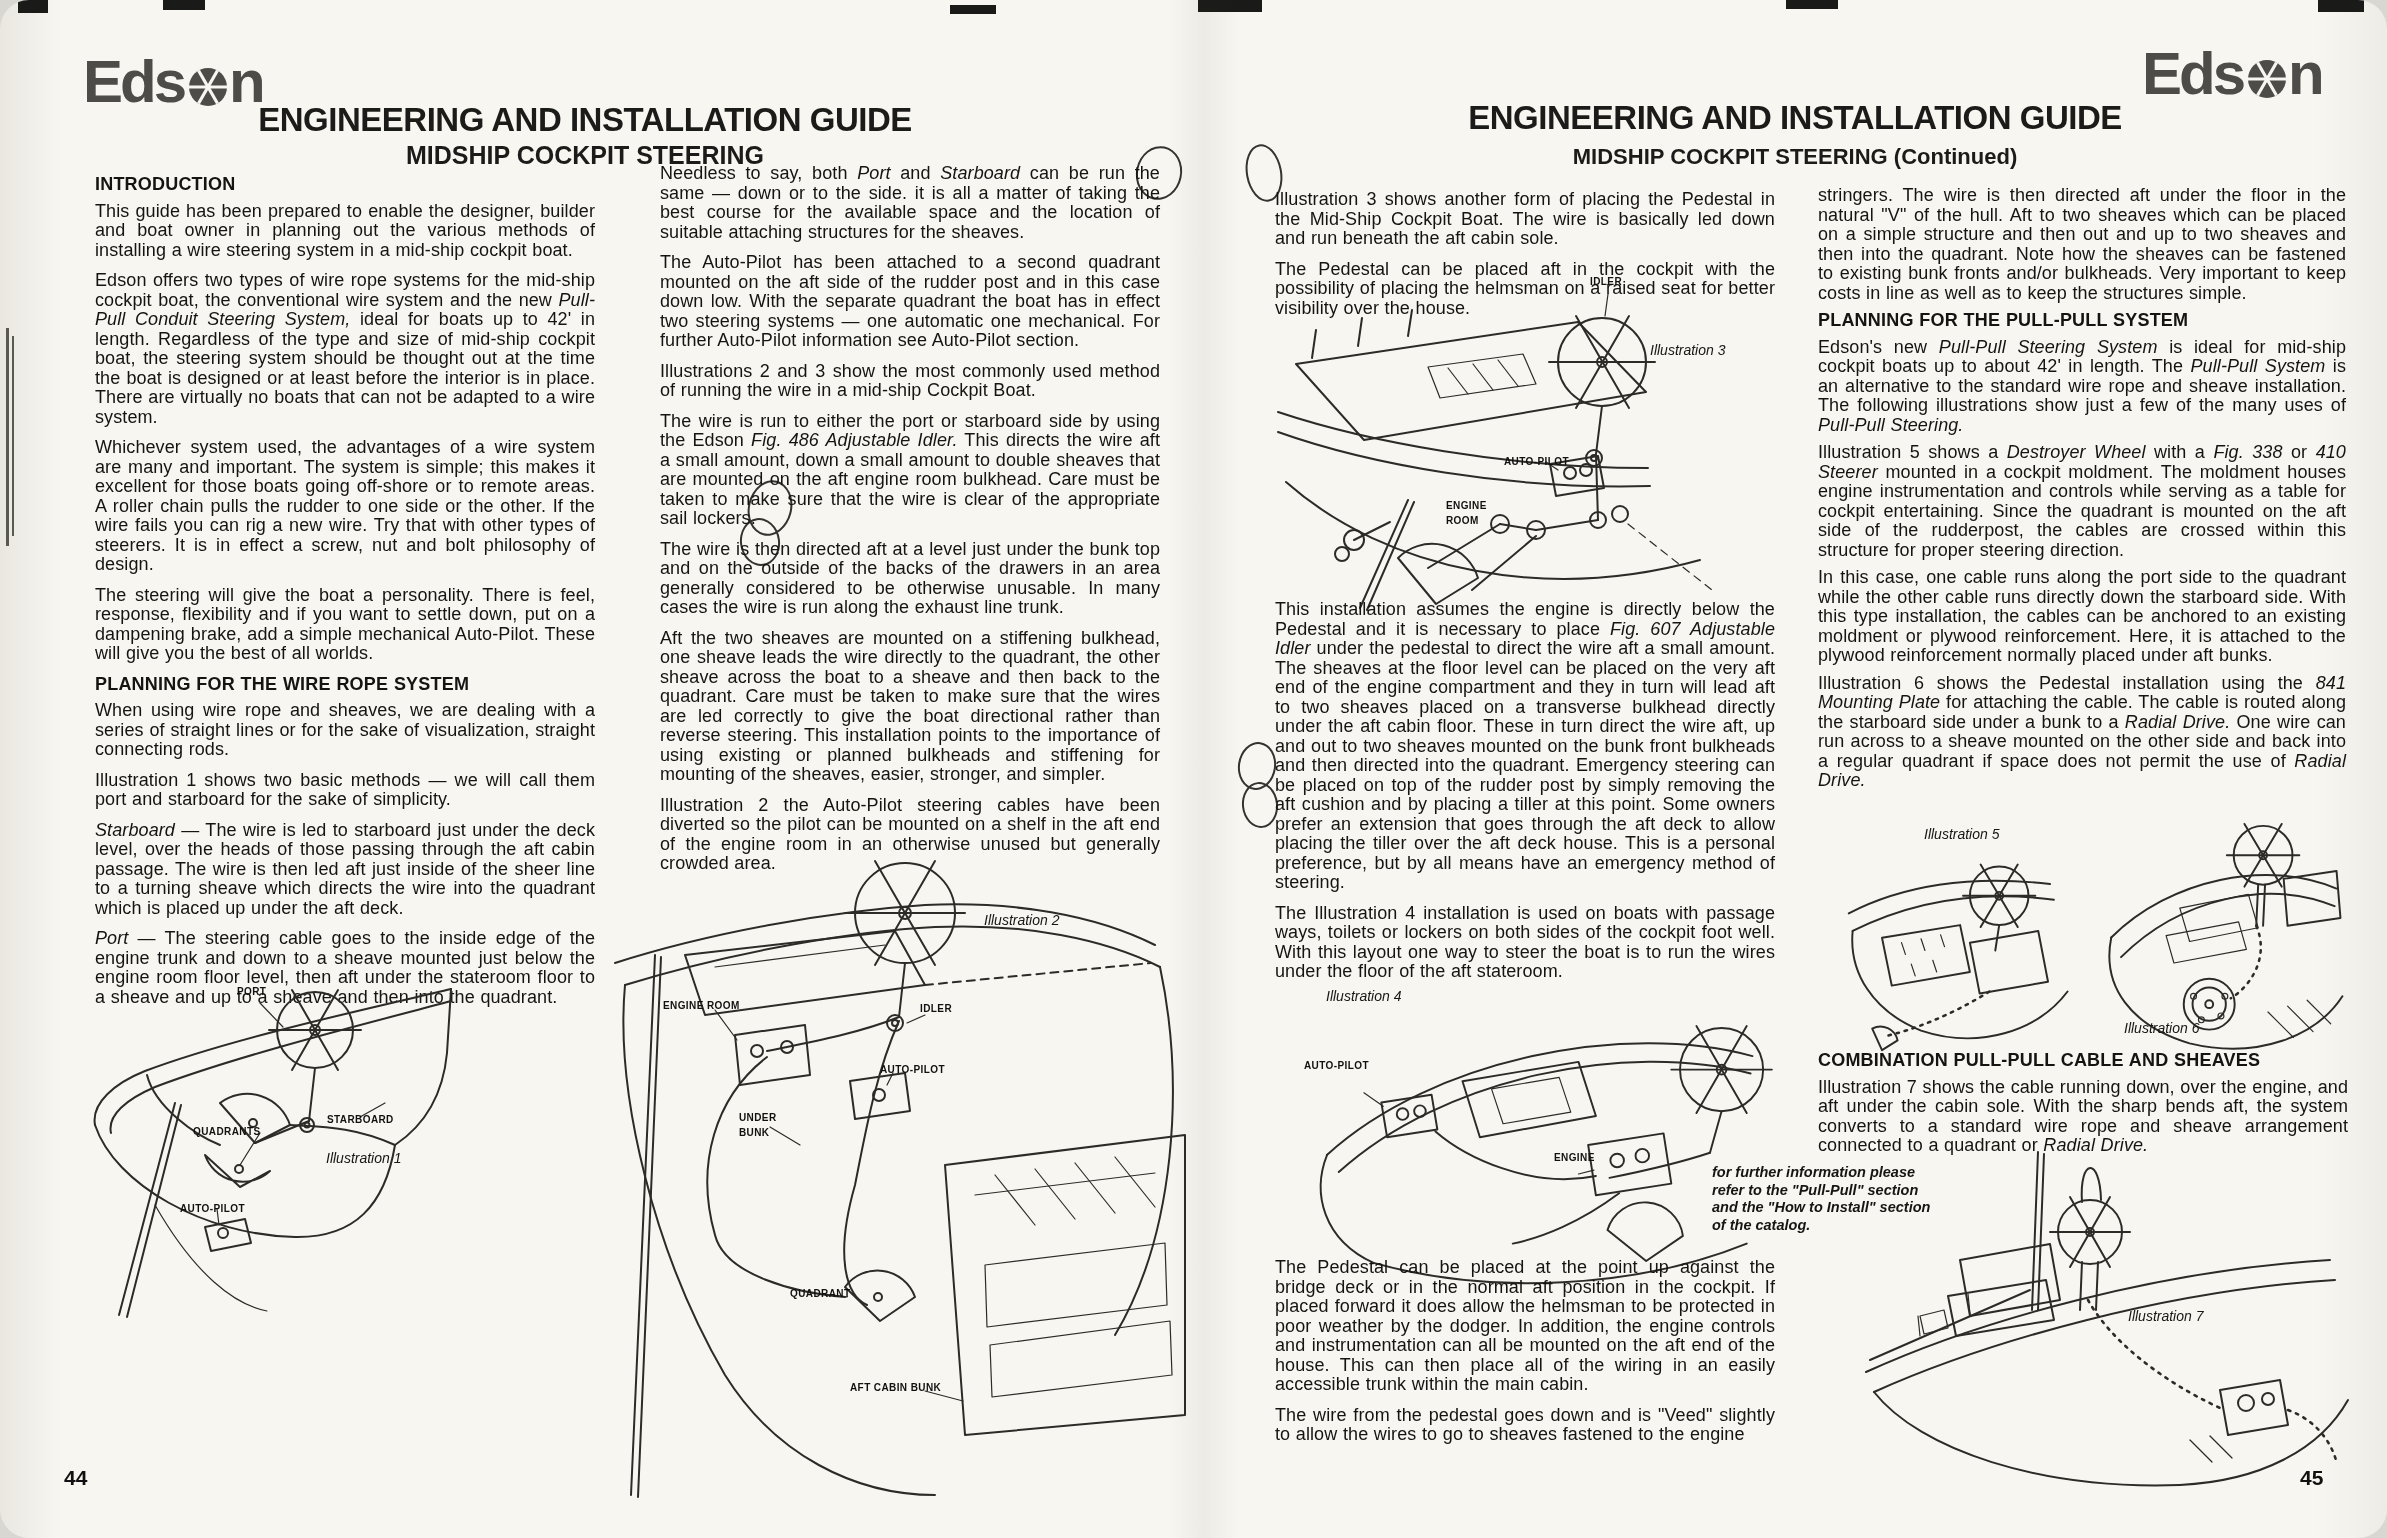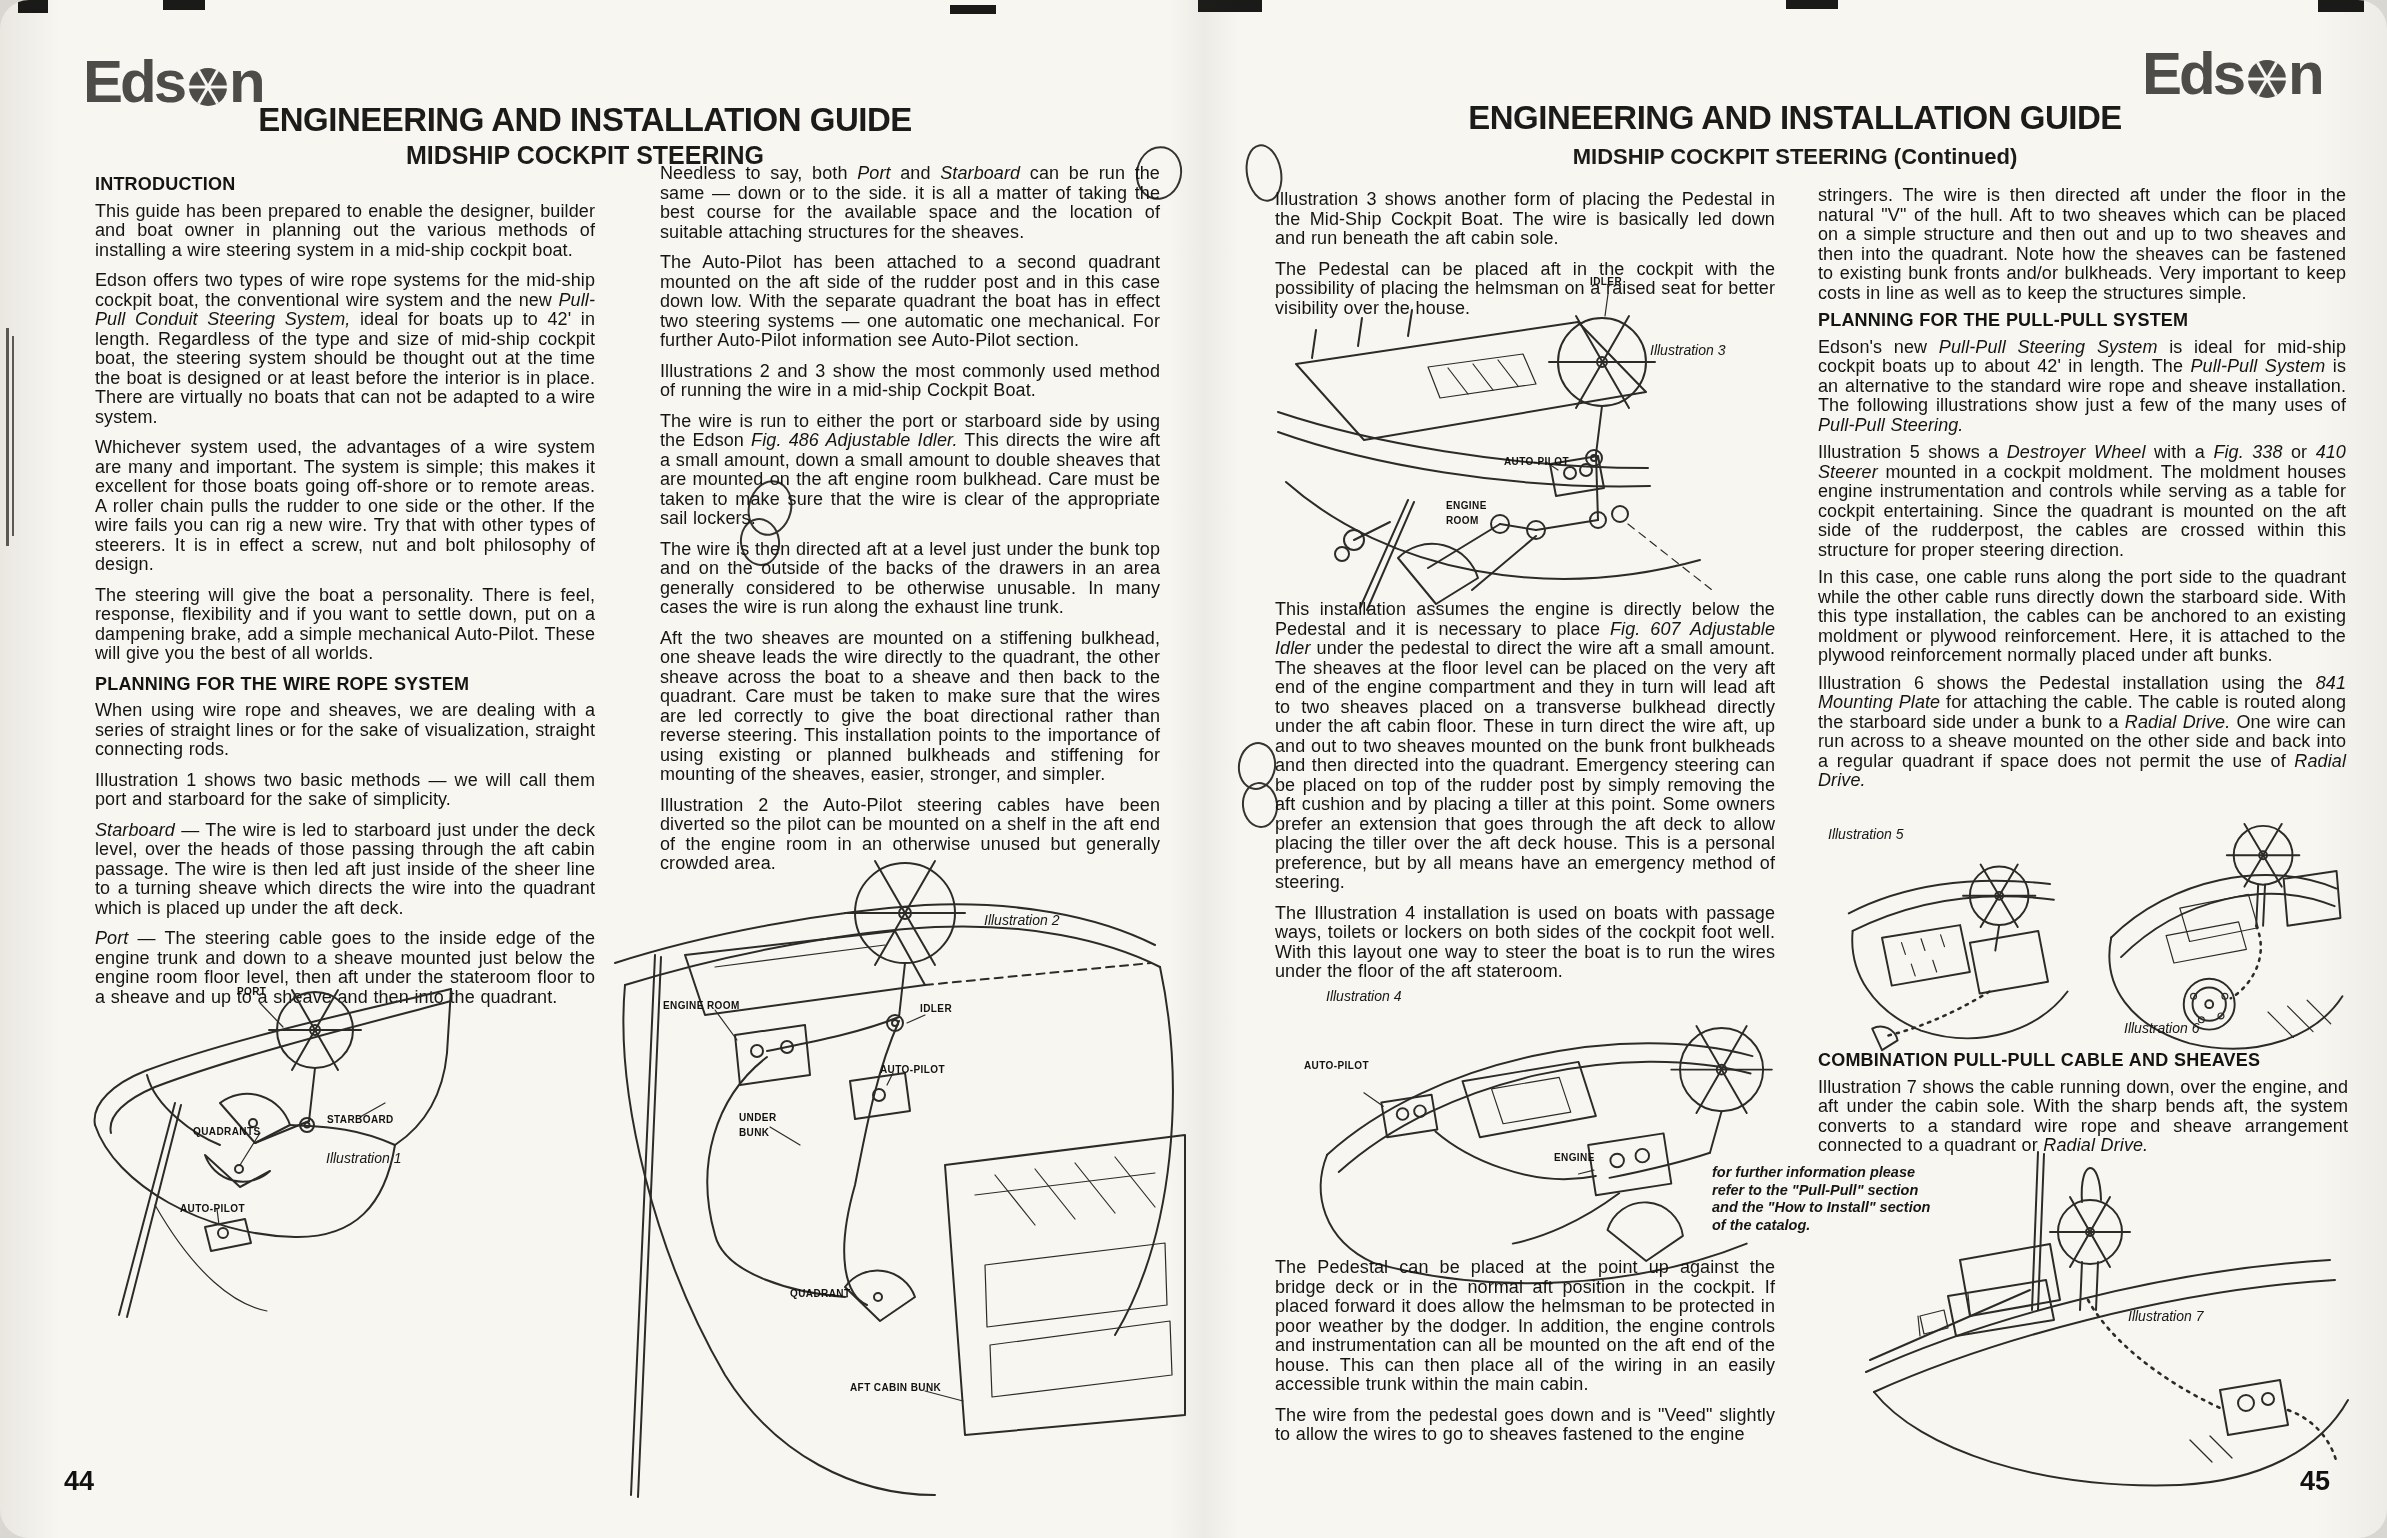--- a/index.html
+++ b/index.html
@@ -20,21 +20,21 @@
   .sub44{font-size:25px;}
   .sub45{font-size:22px;}
   .col{position:absolute;text-align:justify;font-size:18px;line-height:19.5px;
     letter-spacing:.1px;word-spacing:.5px;color:#141412;}
   .col p{margin:0 0 11px 0;}
   .col .bh{font-weight:bold;font-size:18px;letter-spacing:.2px;margin:3px 0 7px 0;text-align:left;}
   .it{font-style:italic;}
   .cap{position:absolute;font-style:italic;font-size:14px;color:#17171;color:#171715;white-space:nowrap;}
   .lbl{position:absolute;font-weight:bold;font-size:10px;letter-spacing:.4px;
     white-space:pre-line;color:#111;line-height:15px;}
-  .pgnum{position:absolute;font-weight:bold;font-size:27px;color:#111;text-align:right;}
+  .pgnum{position:absolute;font-weight:bold;font-size:21px;color:#111;text-align:right;}
   .note{position:absolute;font-style:italic;font-weight:bold;font-size:14.5px;
     line-height:17.5px;color:#151513;}
   svg.ill{position:absolute;overflow:visible;}
   svg.ill path,svg.ill line,svg.ill circle,svg.ill rect,svg.ill polyline{
     stroke:#2c2b28;stroke-width:2;fill:none;stroke-linecap:round;stroke-linejoin:round;}
   svg.ill .thin{stroke-width:1.2;}
   svg.ill .dash{stroke-dasharray:8 6;}
   svg.ill .dot{stroke-dasharray:2.5 6;stroke-width:2.6;}
 </style>
 </head>
@@ -308,21 +308,21 @@
 
   <div class="col" style="left:1818px;top:186px;width:528px">
     <p style="margin-bottom:8px"><span>stringers. The wire is then directed aft under the floor in the natural "V" of the hull. Aft to two sheaves which can be placed on a simple structure and then out and up to two sheaves and then into the quadrant. Note how the sheaves can be fastened to existing bunk fronts and/or bulkheads. Very important to keep costs in line as well as to keep the structures simple.</span></p>
     <p class="bh">PLANNING FOR THE PULL-PULL SYSTEM</p>
     <p style="margin-bottom:8px"><span>Edson's new </span><span class="it">Pull-Pull Steering System</span><span> is ideal for mid-ship cockpit boats up to about 42' in length. The </span><span class="it">Pull-Pull System</span><span> is an alternative to the standard wire rope and sheave installation. The following illustrations show just a few of the many uses of </span><span class="it">Pull-Pull Steering.</span></p>
     <p style="margin-bottom:8px"><span>Illustration 5 shows a </span><span class="it">Destroyer Wheel</span><span> with a </span><span class="it">Fig. 338</span><span> or </span><span class="it">410 Steerer</span><span> mounted in a cockpit moldment. The moldment houses engine instrumentation and controls while serving as a table for cockpit entertaining. Since the quadrant is mounted on the aft side of the rudderpost, the cables are crossed within this structure for proper steering direction.</span></p>
     <p style="margin-bottom:8px"><span>In this case, one cable runs along the port side to the quadrant while the other cable runs directly down the starboard side. With this type installation, the cables can be anchored to an existing moldment or plywood reinforcement. Here, it is attached to the plywood reinforcement normally placed under aft bunks.</span></p>
     <p style="margin-bottom:0"><span>Illustration 6 shows the Pedestal installation using the </span><span class="it">841 Mounting Plate</span><span> for attaching the cable. The cable is routed along the starboard side under a bunk to a </span><span class="it">Radial Drive.</span><span> One wire can run across to a sheave mounted on the other side and back into a regular quadrant if space does not permit the use of </span><span class="it">Radial Drive.</span></p>
   </div>
 
-  <div class="cap" style="left:1828px;top:826px">Illustration 5</div>
+  <div class="cap" style="left:1924px;top:826px">Illustration 5</div>
 
   <svg class="ill" style="left:1840px;top:845px" width="250" height="210" viewBox="0 0 250 215">
     <g>
       <circle cx="160" cy="52" r="30"></circle>
         <circle cx="160" cy="52" r="4"></circle>
       <line x1="123" y1="52" x2="197" y2="52"></line>
       <line x1="141" y1="20" x2="179" y2="84"></line>
       <line x1="179" y1="20" x2="141" y2="84"></line>
     </g>
     <line x1="160" y1="82" x2="156" y2="108"></line>

